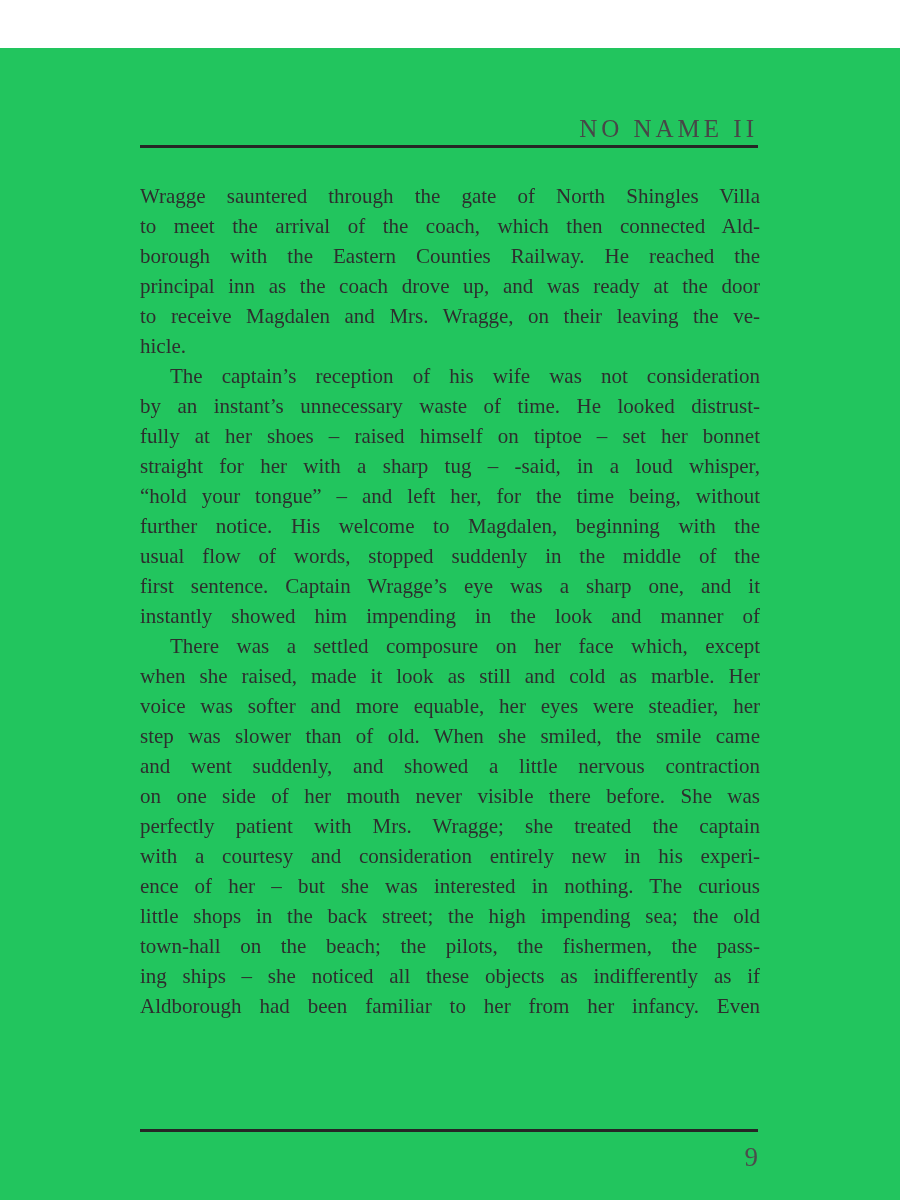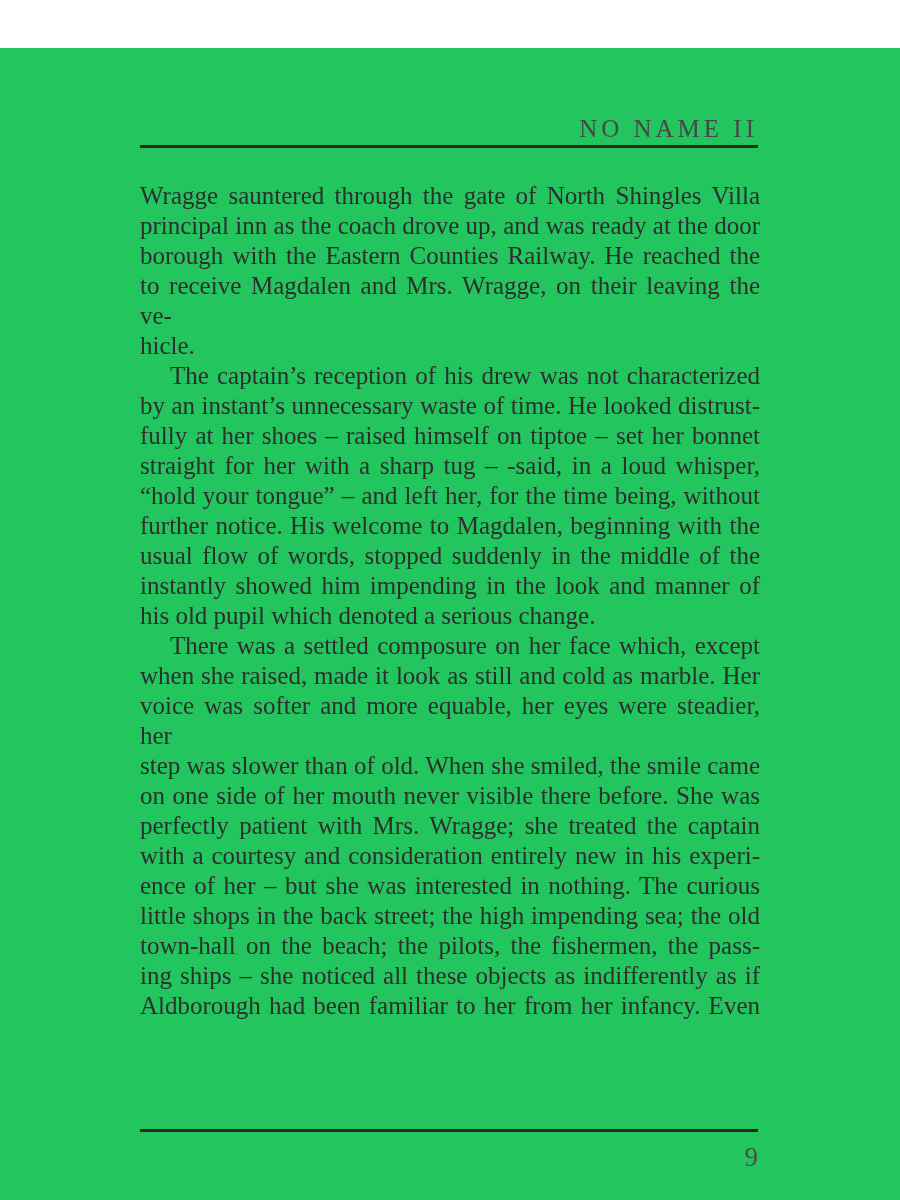--- a/index.html
+++ b/index.html
@@ -34,21 +34,21 @@
     height: 2.5px;
     background: #262626;
   }
   .header-rule { top: 97px; }
   .footer-rule { top: 1081px; }
   .body-text {
     position: absolute;
     top: 133px;
     left: 140px;
     width: 620px;
-    font-size: 25px;
+    font-size: 21px;
     line-height: 30px;
     color: #2e2e2e;
   }
   .para { margin: 0; padding: 0; }
   .line {
     text-align: justify;
     text-align-last: justify;
     white-space: normal;
   }
   .line.last {
@@ -74,41 +74,43 @@
 
 <div class="page">
 
   <div class="running-head">NO NAME II</div>
 
   <div class="rule header-rule"></div>
 
   <div class="body-text">
       <div class="para">
         <div class="line">Wragge sauntered through the gate of North Shingles Villa</div>
+        <div class="line">to meet the arrival of the coach, which then connected Ald-</div>
+        <div class="line">borough with the Eastern Counties Railway. He reached the</div>
         <div class="line">principal inn as the coach drove up, and was ready at the door</div>
-        <div class="line">borough with the Eastern Counties Railway. He reached the</div>
         <div class="line">to receive Magdalen and Mrs. Wragge, on their leaving the ve-</div>
         <div class="line last">hicle.</div>
       </div>
       <div class="para indent">
-        <div class="line">The captain’s reception of his drew was not characterized</div>
+        <div class="line">The captain’s reception of his wife was not consideration</div>
         <div class="line">by an instant’s unnecessary waste of time. He looked distrust-</div>
         <div class="line">fully at her shoes – raised himself on tiptoe – set her bonnet</div>
         <div class="line">straight for her with a sharp tug – -said, in a loud whisper,</div>
         <div class="line">“hold your tongue” – and left her, for the time being, without</div>
         <div class="line">further notice. His welcome to Magdalen, beginning with the</div>
         <div class="line">usual flow of words, stopped suddenly in the middle of the</div>
+        <div class="line">first sentence. Captain Wragge’s eye was a sharp one, and it</div>
         <div class="line">instantly showed him impending in the look and manner of</div>
-        <div class="line last">his old pupil which denoted a serious change.</div>
       </div>
       <div class="para indent">
         <div class="line">There was a settled composure on her face which, except</div>
         <div class="line">when she raised, made it look as still and cold as marble. Her</div>
         <div class="line">voice was softer and more equable, her eyes were steadier, her</div>
         <div class="line">step was slower than of old. When she smiled, the smile came</div>
+        <div class="line">and went suddenly, and showed a little nervous contraction</div>
         <div class="line">on one side of her mouth never visible there before. She was</div>
         <div class="line">perfectly patient with Mrs. Wragge; she treated the captain</div>
         <div class="line">with a courtesy and consideration entirely new in his experi-</div>
         <div class="line">ence of her – but she was interested in nothing. The curious</div>
         <div class="line">little shops in the back street; the high impending sea; the old</div>
         <div class="line">town-hall on the beach; the pilots, the fishermen, the pass-</div>
         <div class="line">ing ships – she noticed all these objects as indifferently as if</div>
         <div class="line">Aldborough had been familiar to her from her infancy. Even</div>
       </div>
     </div>

